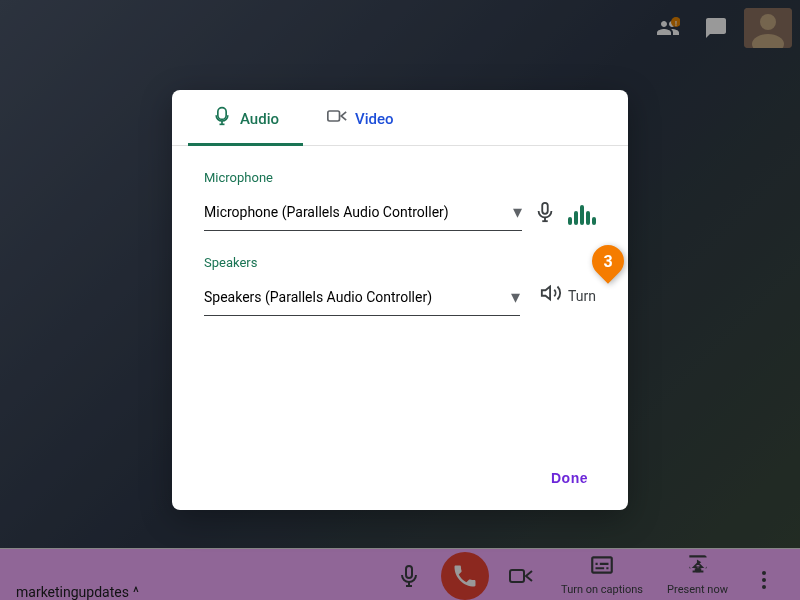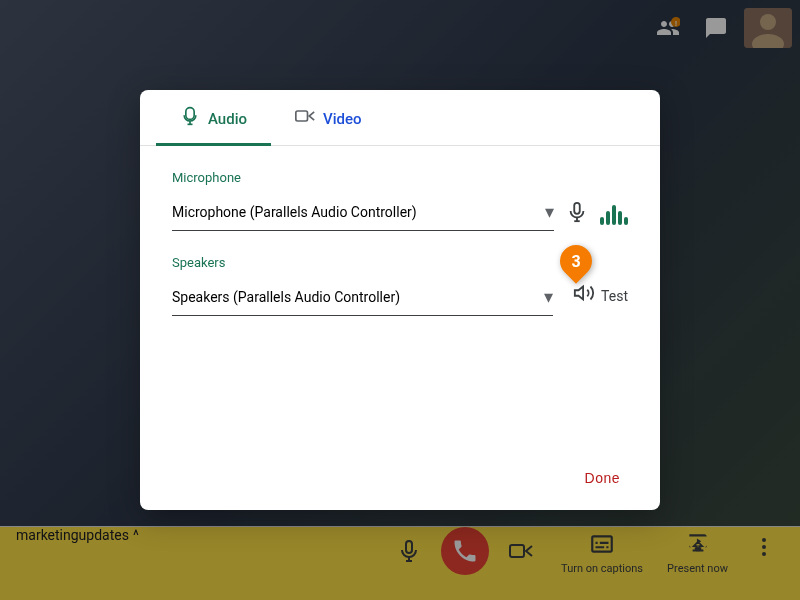--- a/index.html
+++ b/index.html
@@ -55,24 +55,24 @@
       justify-content: center;
       overflow: hidden;
     }
 
     
     .bottom-bar {
       position: absolute;
       bottom: 0;
       left: 0;
       right: 0;
-      height: 74px;
-      background: #fde047;
-      display: flex;
-      align-items: flex-start;
+      height: 52px;
+      background: #f0abfc;
+      display: flex;
+      align-items: flex-end;
       padding: 0 16px;
       gap: 8px;
       z-index: 2;
       border-top: 1px solid #e0e0e0;
     }
 
     .meeting-name {
       font-size: 14px;
       color: #202124;
       display: flex;
@@ -140,21 +140,21 @@
       z-index: 10;
       display: flex;
       align-items: center;
       justify-content: center;
     }
 
     
     .dialog {
       background: #fff;
       border-radius: 8px;
-      width: 520px;
+      width: 456px;
       min-height: 420px;
       box-shadow: 0 8px 32px rgba(0,0,0,0.3);
       padding: 0 0 16px 0;
       display: flex;
       flex-direction: column;
       position: relative;
     }
 
     
     .tabs {
@@ -289,23 +289,23 @@
       font-size: 20px;
     }
 
     
     .done-btn {
       align-self: flex-end;
       margin-right: 24px;
       margin-top: auto;
       background: transparent;
       border: none;
-      color: #b91c1c;
+      color: #6d28d9;
       font-size: 14px;
-      font-weight: 400;
+      font-weight: 700;
       cursor: pointer;
       padding: 8px 16px;
       letter-spacing: 0.5px;
     }
   </style>
 </head>
 <body>
 
 <div class="bg-overlay"></div>
 
@@ -392,21 +392,21 @@
             <span class="select-chevron">▾</span>
           </div>
           <div class="test-btn">
             <span class="test-icon">
               <svg width="22" height="22" viewBox="0 0 24 24" fill="none" stroke="#3c4043" stroke-width="2">
                 <polygon points="11,5 6,9 2,9 2,15 6,15 11,19"></polygon>
                 <path d="M15.54,8.46a5,5,0,0,1,0,7.07"></path>
                 <path d="M19.07,4.93a10,10,0,0,1,0,14.14"></path>
               </svg>
             </span>
-            <span>Test</span>
+            <span>Turn</span>
           </div>
         </div>
       </div>
 
     </div>
 
     <button class="done-btn">Done</button>
 
     <div class="badge-3">
       <span class="badge-3-text">3</span>

